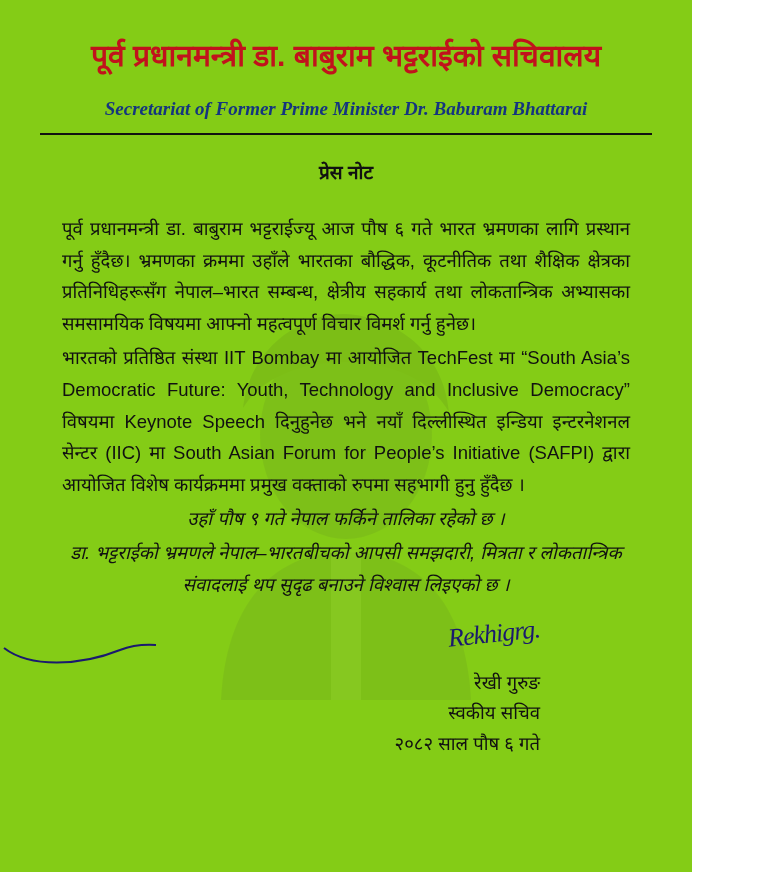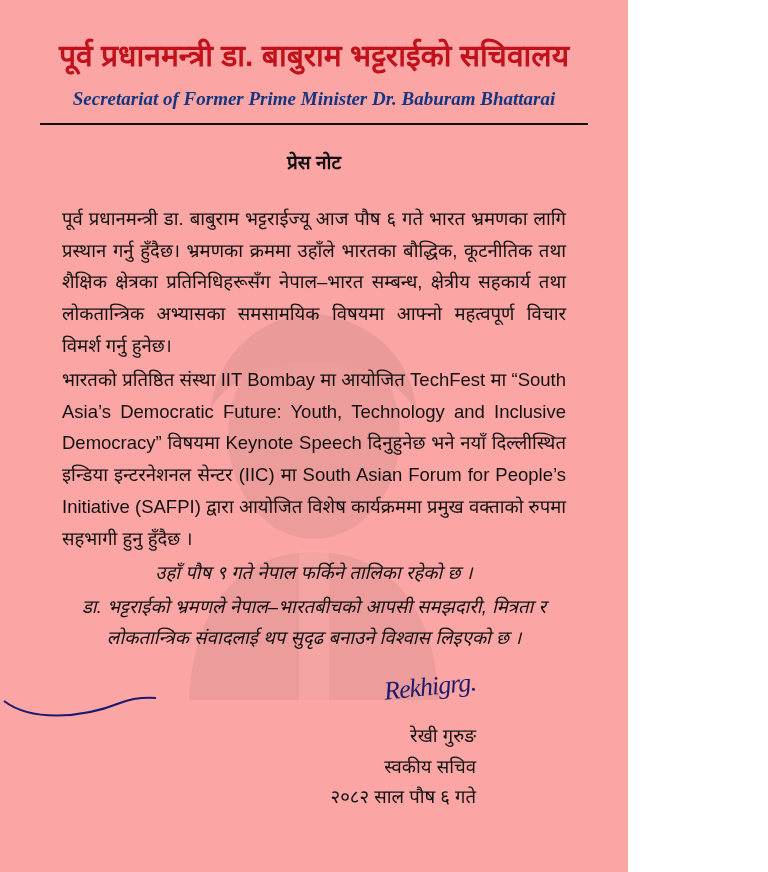--- a/index.html
+++ b/index.html
@@ -11,24 +11,24 @@
     width: 768px;
     height: 872px;
     background: #ffffff;
     font-family: "Liberation Serif", serif;
     position: relative;
     overflow: hidden;
   }
 
   .page {
     position: relative;
-    width: 628px;
+    width: 692px;
     height: 872px;
     padding: 0;
-    background: #fca5a5;
+    background: #84cc16;
   }
 
   
   .watermark {
     position: absolute;
     left: 50%;
     top: 300px;
     transform: translateX(-50%);
     width: 330px;
     height: 400px;
@@ -49,21 +49,21 @@
   .org-title-np {
     color: #c1121c;
     font-family: "Liberation Sans", sans-serif;
     font-weight: bold;
     font-size: 30px;
     letter-spacing: 0px;
     line-height: 1.2;
     white-space: nowrap;
   }
   .org-title-en {
-    margin-top: 14px;
+    margin-top: 24px;
     color: #14357f;
     font-family: "Liberation Serif", serif;
     font-style: italic;
     font-weight: bold;
     font-size: 19px;
     line-height: 1.2;
   }
   .rule {
     margin: 12px 40px 0 40px;
     border-bottom: 2px solid #111111;

